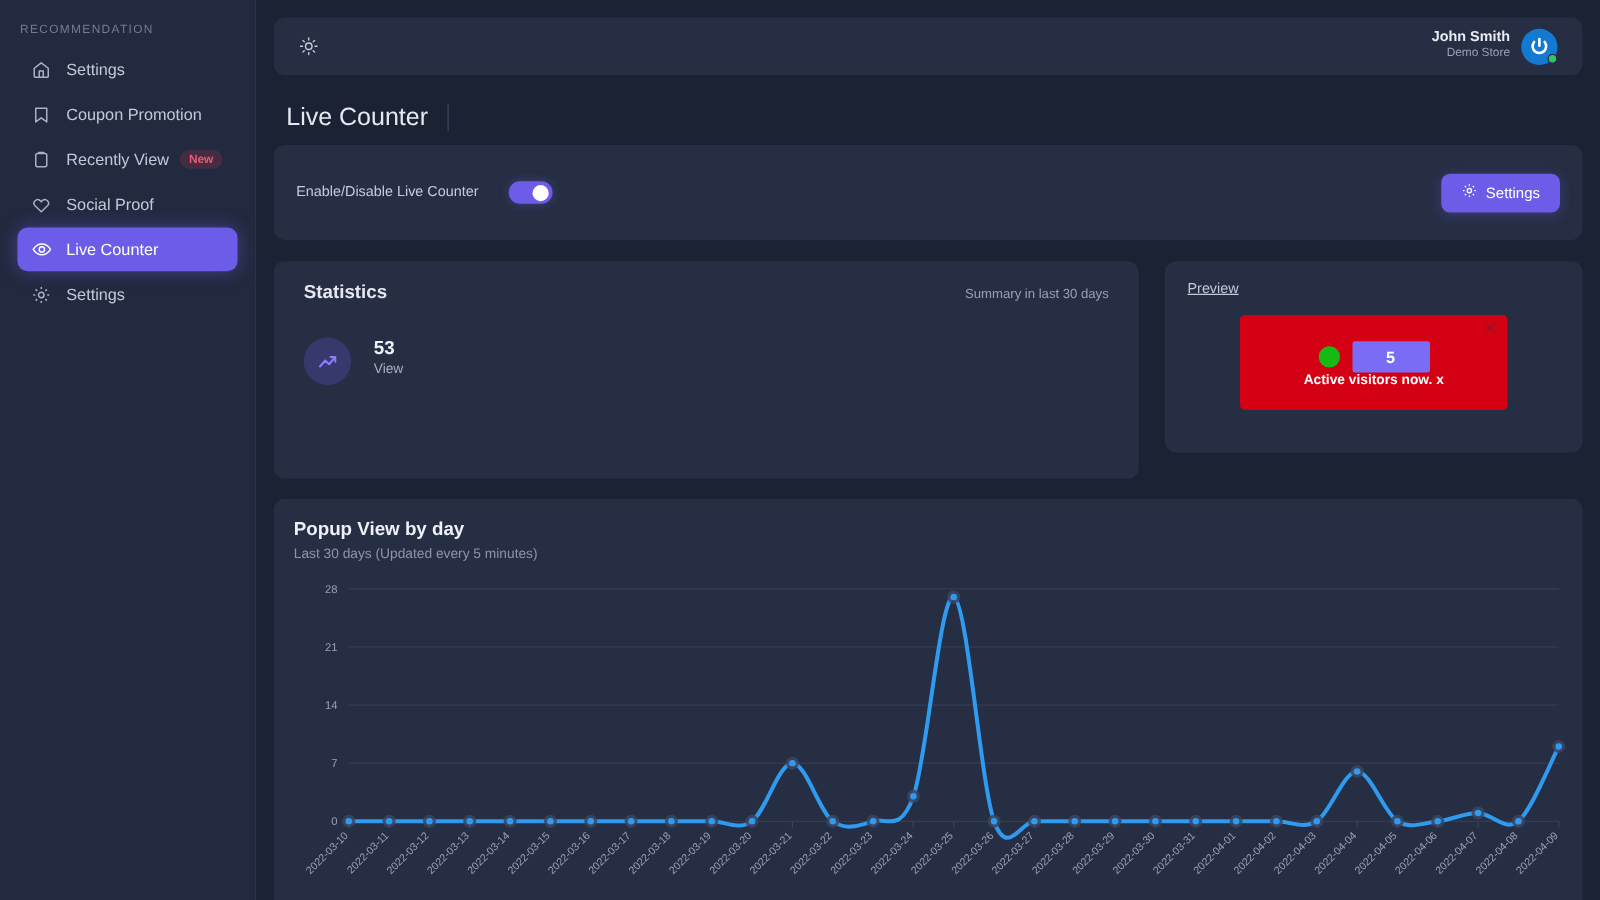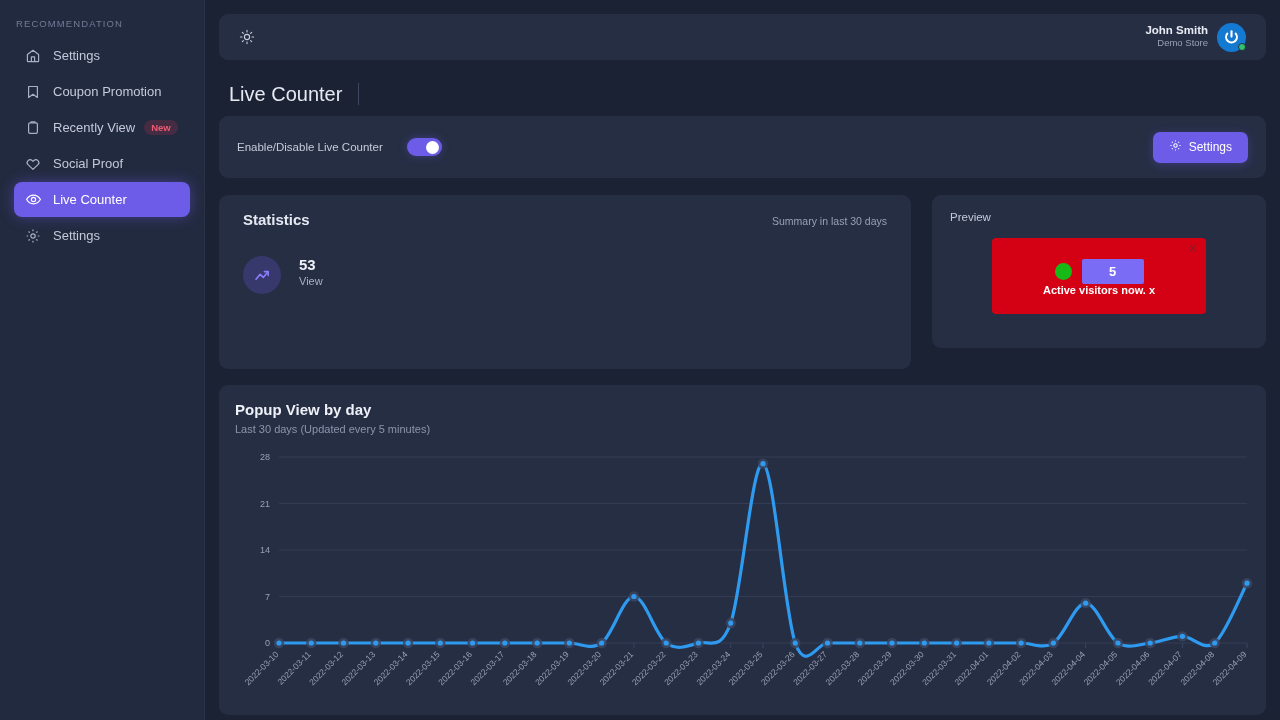--- a/index.html
+++ b/index.html
@@ -116,21 +116,21 @@
   .title-divider {
     width: 1px; height: 22px; background: #3b4considered;
     background: #3d465e; margin-left: 16px;
   }
 
   .card {
     background: #262e44; border-radius: 9px;
   }
 
   .toggle-bar {
-    margin: 8px 14px 0 14px; height: 62px;
+    margin: 8px 14px 0 14px; height: 76px;
     display: flex; align-items: center;
     padding: 0 18px;
   }
   .toggle-label { font-size: 11.5px; color: #c5cbdb; }
   .switch {
     margin-left: 24px;
     width: 35px; height: 18px; border-radius: 10px;
     background: #6c5ce7; position: relative; cursor: pointer;
     box-shadow: 0 0 8px rgba(108,92,231,.35);
   }
@@ -158,21 +158,21 @@
   .stat-icon {
     width: 38px; height: 38px; border-radius: 50%;
     background: rgba(108,92,231,.25);
     display: flex; align-items: center; justify-content: center;
     margin-right: 18px;
   }
   .stat-value { font-size: 15px; font-weight: bold; color: #eef1f7; line-height: 1.25; }
   .stat-label { font-size: 11px; color: #a9b0c4; }
 
   .preview-card { flex: 0 0 334px; height: 153px; padding: 16px 18px; }
-  .preview-title { font-size: 11.5px; color: #c3c9da; }
+  .preview-title { font-size: 11.5px; color: #c3c9da; text-decoration: underline; }
   .popup {
     margin: 15px auto 0 auto;
     width: 214px; height: 76px;
     background: #d40014; border-radius: 4px;
     position: relative;
     display: flex; flex-direction: column; align-items: center;
     justify-content: center;
   }
   .popup-close {
     position: absolute; top: 4px; right: 8px;

